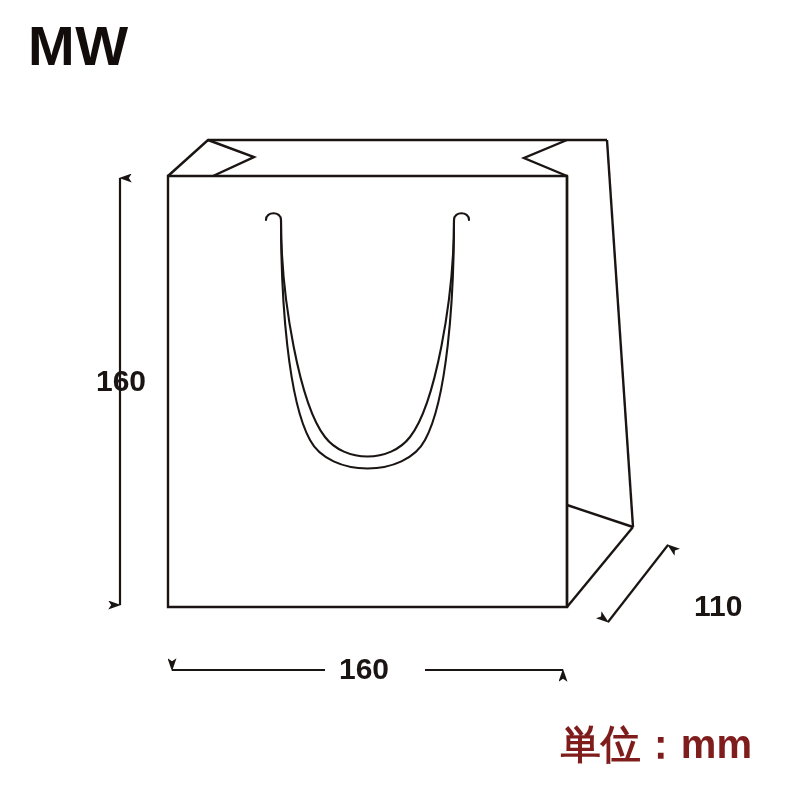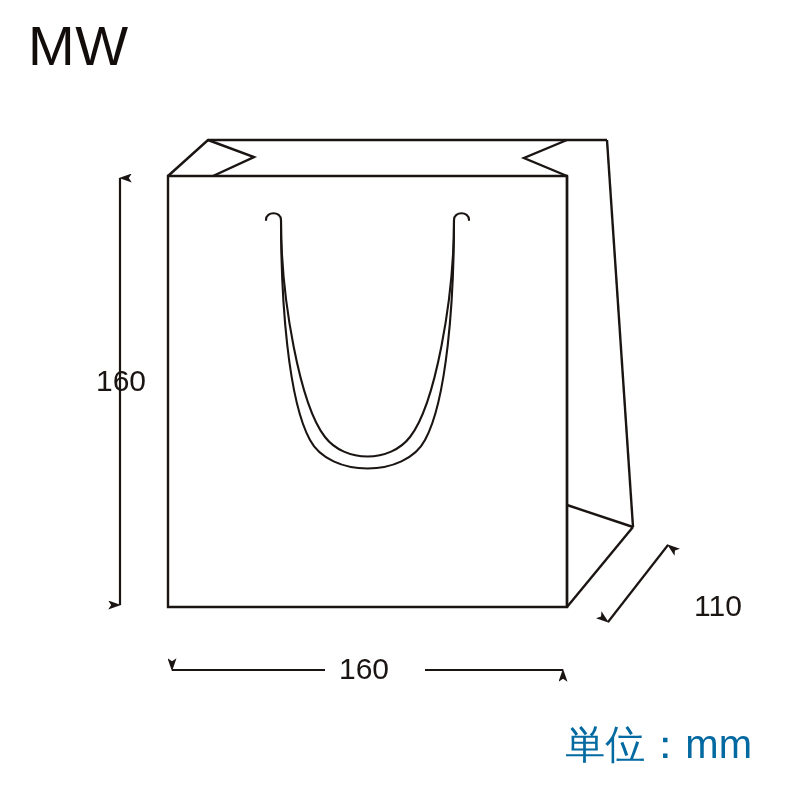--- a/index.html
+++ b/index.html
@@ -12,20 +12,21 @@
     height: 800px;
     font-family: "Liberation Sans", sans-serif;
     color: #1a1412;
     position: relative;
     overflow: hidden;
   }
   #drawing-root {
     position: relative;
     width: 796px;
     height: 800px;
+    font-weight: bold;
   }
   #figure-svg {
     position: absolute;
     top: 0;
     left: 0;
     width: 800px;
     height: 800px;
     display: block;
   }
   .txt {
@@ -56,21 +57,21 @@
     left: 657px;
     top: 591px;
     font-size: 30px;
     color: #1a1412;
     margin-left: 37px;
   }
   #unit-note {
     right: 44px;
     top: 724px;
     font-size: 40px;
-    color: #0369a1;
+    color: #7f1d1d;
   }
 </style>
 </head>
 <body>
 
 <div id="drawing-root">
 
   <svg id="figure-svg" viewBox="0 0 800 800">
     <defs>
       <marker id="arrowUp" markerWidth="9" markerHeight="13" refX="4.5" refY="1.2" orient="auto-start-reverse" markerUnits="userSpaceOnUse">

